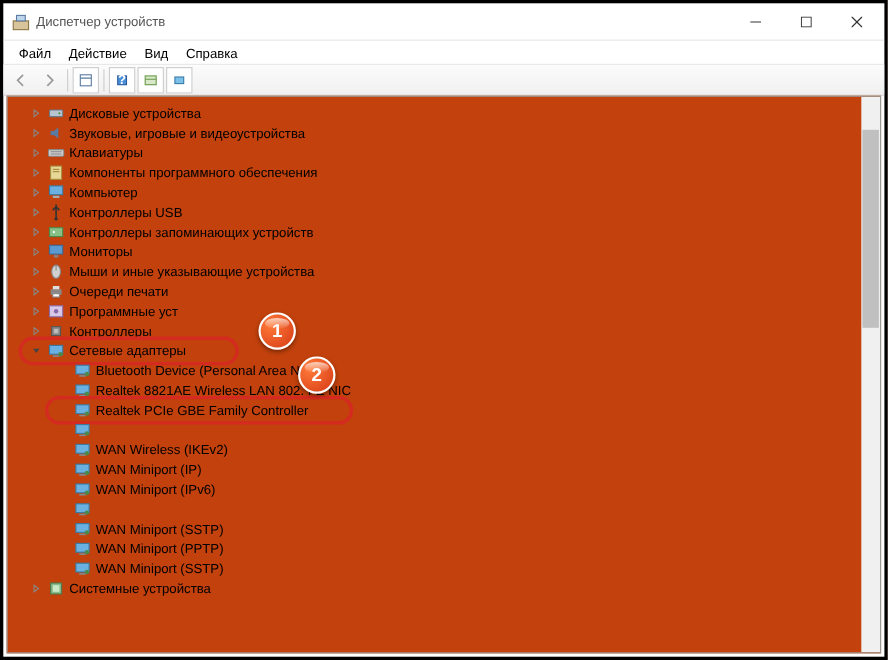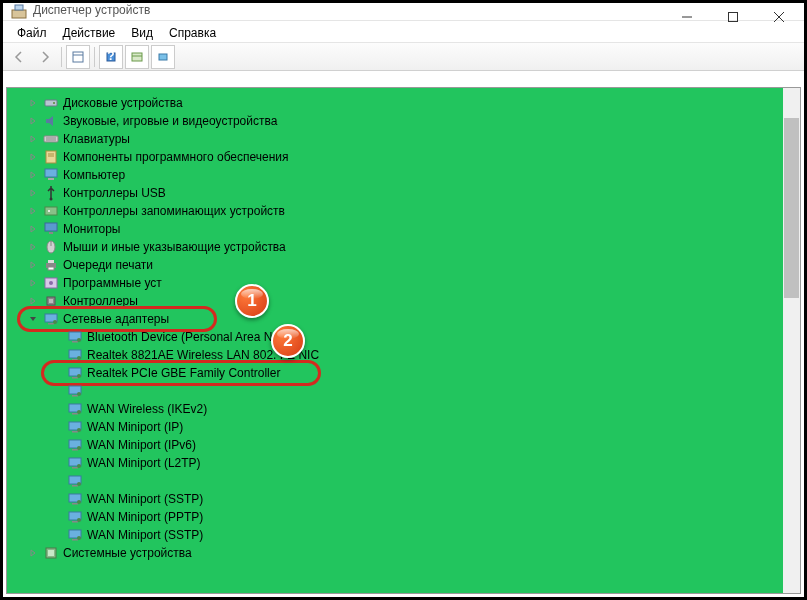--- a/index.html
+++ b/index.html
@@ -1,28 +1,28 @@
 <!DOCTYPE html>
 <html><head>
 <meta charset="utf-8">
 <style>
 *{box-sizing:border-box;margin:0;padding:0;font-family:"Segoe UI",Tahoma,sans-serif;font-size:12px;color:#000}
 body{background:#fff;width:807px;height:600px;border:3px solid #000;position:relative;overflow:hidden}
-.titlebar{height:18px;display:flex;padding:0 2px 0 8px;border-bottom:1px solid #e5e5e5}
+.titlebar{height:34px;display:flex;align-items:center;padding:0 2px 0 8px;border-bottom:1px solid #e5e5e5}
 .titlebar .ticon{width:16px;height:16px;margin-right:6px}
 .title{color:#555;flex:1}
 .winbtn{width:46px;height:28px;display:flex;align-items:center;justify-content:center}
 .winbtn svg{stroke:#333}
 .menubar{height:22px;display:flex;align-items:flex-end;padding:0 6px;border-bottom:1px solid #e5e5e5}
 .menu-item{padding:2px 8px}
 .toolbar{height:28px;border-bottom:1px solid #d0d0d0;display:flex;align-items:center;padding:0 4px;gap:2px;background:linear-gradient(#fcfcfc,#f0f0f0)}
 .tb-btn{width:24px;height:24px;display:flex;align-items:center;justify-content:center;border:1px solid transparent}
 .tb-btn.enabled{border:1px solid #ccc;background:#fff}
 .tb-sep{width:1px;height:20px;background:#ccc;margin:0 2px}
-.content{position:absolute;top:84px;left:3px;right:3px;bottom:3px;border:1px solid #999;overflow:hidden;background:#22c55e}
+.content{position:absolute;top:84px;left:3px;right:3px;bottom:3px;border:1px solid #999;overflow:hidden;background:#c2410c}
 .scrollbar{position:absolute;right:0;top:0;bottom:0;width:17px;background:#f0f0f0}
 .thumb{position:absolute;left:1px;right:1px;top:30px;height:180px;background:#c0c0c0}
 .tree{position:absolute;left:0;top:0;right:17px;bottom:0;padding:6px 0 0 2px}
 .row{height:18px;display:flex;align-items:center;white-space:nowrap;position:relative}
 .row.l1{padding-left:34px}
 .row.l2{padding-left:58px}
 .arrow{position:absolute;width:12px;display:flex;align-items:center;justify-content:center}
 .row.l1 .arrow{left:18px}
 .devicon{width:16px;height:16px;margin-right:4px;flex-shrink:0}
 .label{white-space:nowrap}
@@ -321,28 +321,20 @@
             <circle cx="12" cy="11" r="2" fill="#4a8a4a"></circle>
           </svg></span>
         <span class="label">WAN Miniport (IPv6)</span>
       </div>
       <div class="row l2">
         <span class="devicon"><svg width="16" height="16" viewBox="0 0 16 16">
             <rect x="2" y="3" width="12" height="8" fill="#6ab0e0" stroke="#3a7aa0"></rect>
             <rect x="5" y="12" width="6" height="1.5" fill="#888"></rect>
             <circle cx="12" cy="11" r="2" fill="#4a8a4a"></circle>
           </svg></span>
-        <span class="label">WAN Miniport (L2TP)</span>
-      </div>
-      <div class="row l2">
-        <span class="devicon"><svg width="16" height="16" viewBox="0 0 16 16">
-            <rect x="2" y="3" width="12" height="8" fill="#6ab0e0" stroke="#3a7aa0"></rect>
-            <rect x="5" y="12" width="6" height="1.5" fill="#888"></rect>
-            <circle cx="12" cy="11" r="2" fill="#4a8a4a"></circle>
-          </svg></span>
       </div>
       <div class="row l2">
         <span class="devicon"><svg width="16" height="16" viewBox="0 0 16 16">
             <rect x="2" y="3" width="12" height="8" fill="#6ab0e0" stroke="#3a7aa0"></rect>
             <rect x="5" y="12" width="6" height="1.5" fill="#888"></rect>
             <circle cx="12" cy="11" r="2" fill="#4a8a4a"></circle>
           </svg></span>
         <span class="label">WAN Miniport (SSTP)</span>
       </div>
       <div class="row l2">

